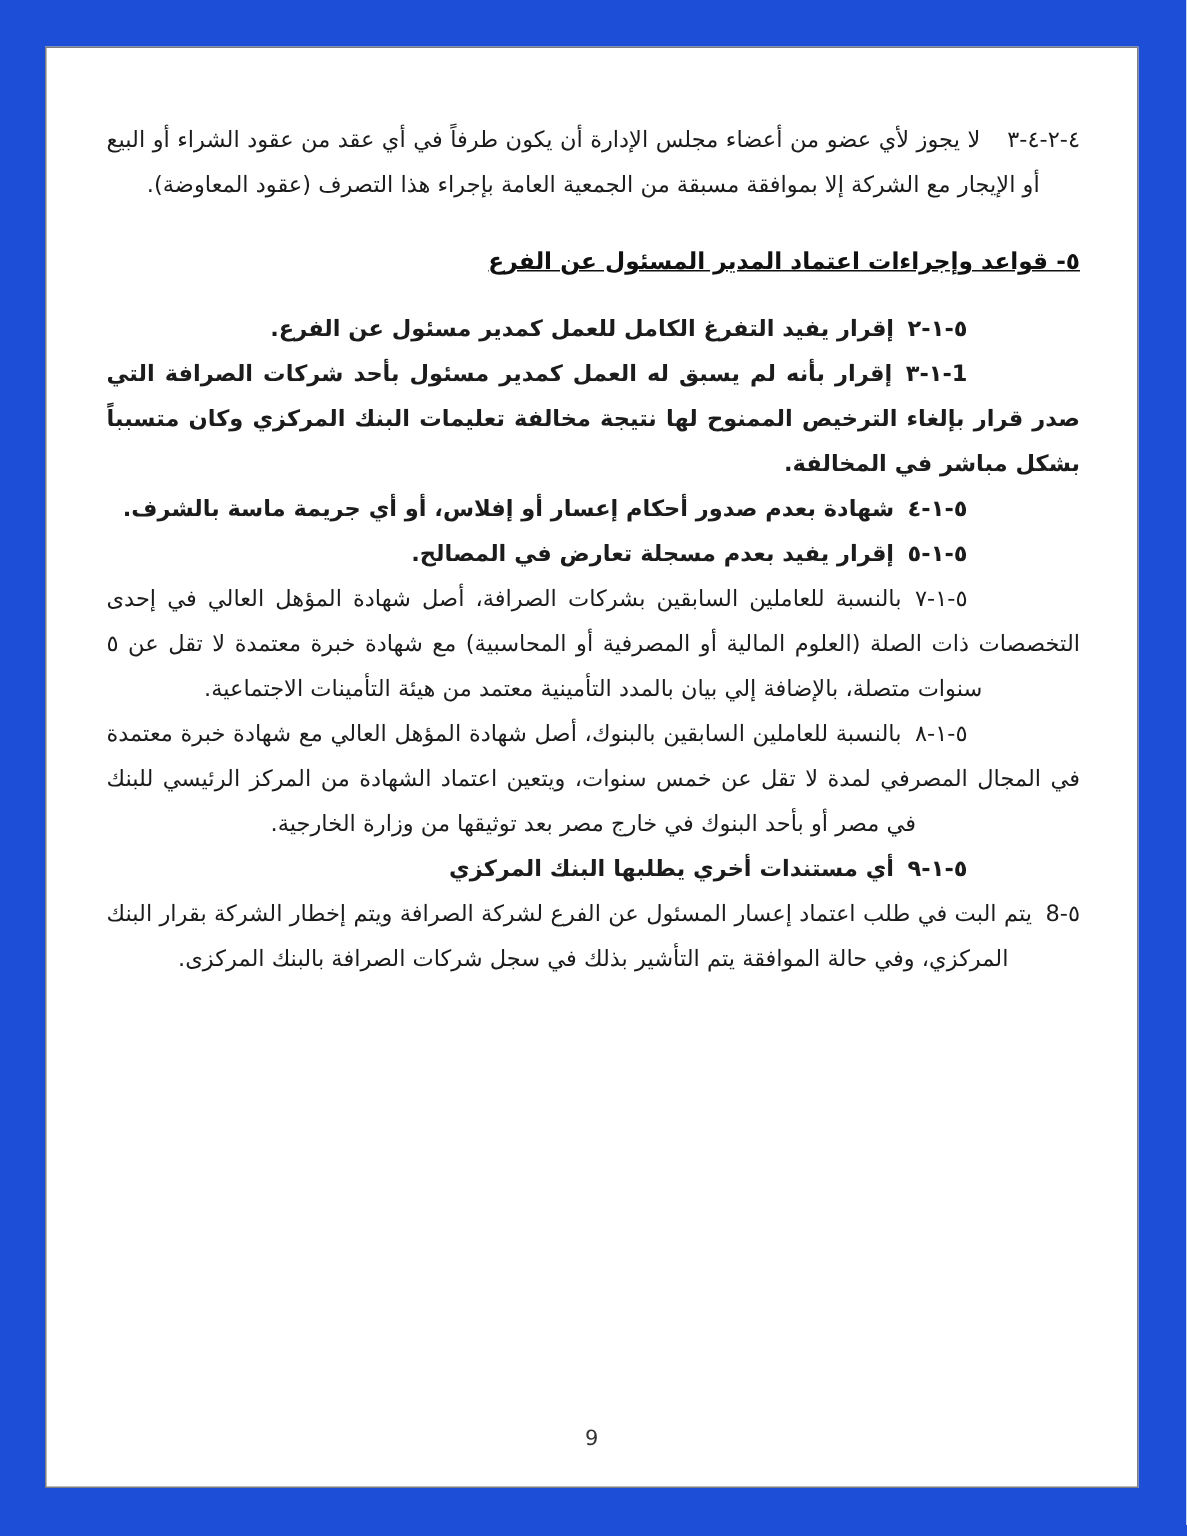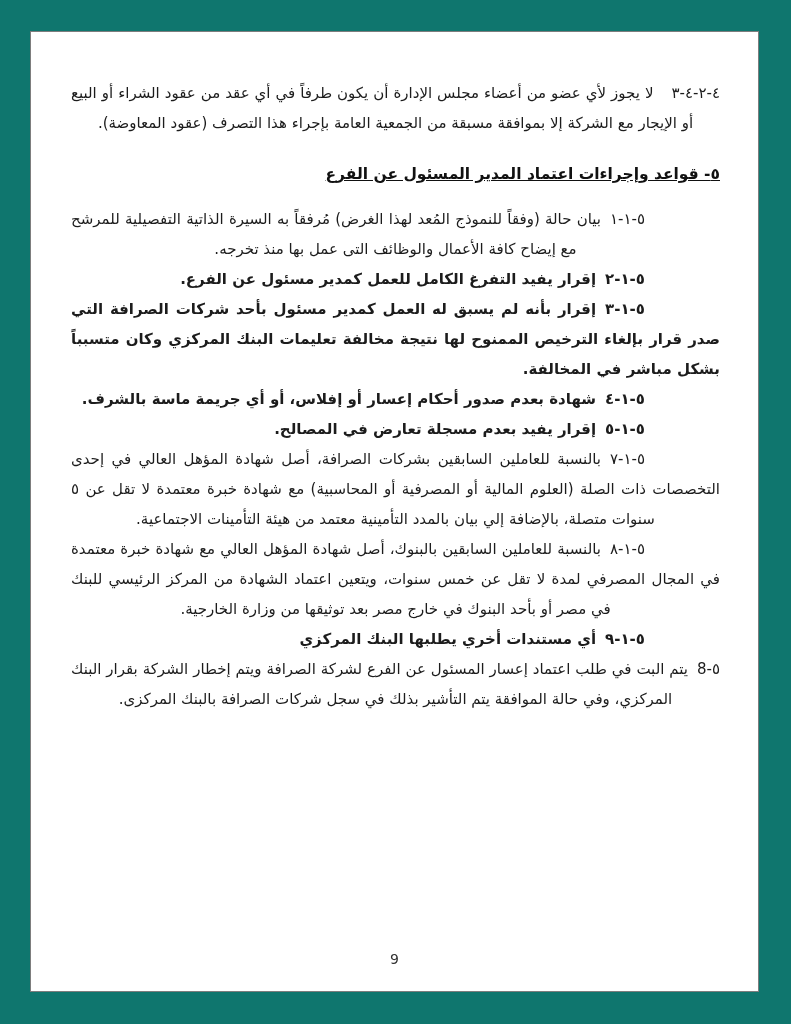--- a/index.html
+++ b/index.html
@@ -7,21 +7,21 @@
     padding: 0;
     background: #ffffff;
     width: 791px;
     height: 1024px;
     font-family: "DejaVu Sans", sans-serif;
   }
   .canvas {
     position: relative;
     width: 791px;
     height: 1024px;
-    background: #0f766e;
+    background: #1d4ed8;
     overflow: hidden;
   }
   .page-frame {
     position: absolute;
     left: 30px;
     top: 31px;
     width: 727px;
     height: 959px;
     border: 1px solid #7d7d7d;
     background: #ffffff;
@@ -74,25 +74,24 @@
 
 <div class="canvas">
   <div class="page-frame">
     <div class="content">
 
       <p class="item intro lc"><span class="num">٤-٢-٤-٣</span><span>لا يجوز لأي عضو من أعضاء مجلس الإدارة أن يكون طرفاً في أي عقد من عقود الشراء أو البيع أو الإيجار مع الشركة إلا بموافقة مسبقة من الجمعية العامة بإجراء هذا التصرف (عقود المعاوضة).</span></p>
 
       <h2 class="section-heading">٥- قواعد وإجراءات اعتماد المدير المسئول عن الفرع</h2>
 
 
-      <p class="item sub lc"><span class="num">٥-١-١</span><span>بيان حالة (وفقاً للنموذج المُعد لهذا الغرض) مُرفقاً به السيرة الذاتية التفصيلية للمرشح مع إيضاح كافة الأعمال والوظائف التى عمل بها منذ تخرجه.</span></p>
 
       <p class="item sub lr"><span class="num">٥-١-٢</span><span>إقرار يفيد التفرغ الكامل للعمل كمدير مسئول عن الفرع.</span></p>
 
-      <p class="item sub lr"><span class="num">٥-١-٣</span><span>إقرار بأنه لم يسبق له العمل كمدير مسئول بأحد شركات الصرافة التي صدر قرار بإلغاء الترخيص الممنوح لها نتيجة مخالفة تعليمات البنك المركزي وكان متسبباً بشكل مباشر في المخالفة.</span></p>
+      <p class="item sub lr"><span class="num">1-١-٣</span><span>إقرار بأنه لم يسبق له العمل كمدير مسئول بأحد شركات الصرافة التي صدر قرار بإلغاء الترخيص الممنوح لها نتيجة مخالفة تعليمات البنك المركزي وكان متسبباً بشكل مباشر في المخالفة.</span></p>
 
       <p class="item sub lr"><span class="num">٥-١-٤</span><span>شهادة بعدم صدور أحكام إعسار أو إفلاس، أو أي جريمة ماسة بالشرف.</span></p>
 
       <p class="item sub lr"><span class="num">٥-١-٥</span><span>إقرار يفيد بعدم مسجلة تعارض في المصالح.</span></p>
 
 
       <p class="item sub lc"><span class="num">٥-١-٧</span><span>بالنسبة للعاملين السابقين بشركات الصرافة، أصل شهادة المؤهل العالي في إحدى التخصصات ذات الصلة (العلوم المالية أو المصرفية أو المحاسبية) مع شهادة خبرة معتمدة لا تقل عن ٥ سنوات متصلة، بالإضافة إلي بيان بالمدد التأمينية معتمد من هيئة التأمينات الاجتماعية.</span></p>
 
       <p class="item sub lc"><span class="num">٥-١-٨</span><span>بالنسبة للعاملين السابقين بالبنوك، أصل شهادة المؤهل العالي مع شهادة خبرة معتمدة في المجال المصرفي لمدة لا تقل عن خمس سنوات، ويتعين اعتماد الشهادة من المركز الرئيسي للبنك في مصر أو بأحد البنوك في خارج مصر بعد توثيقها من وزارة الخارجية.</span></p>
 

